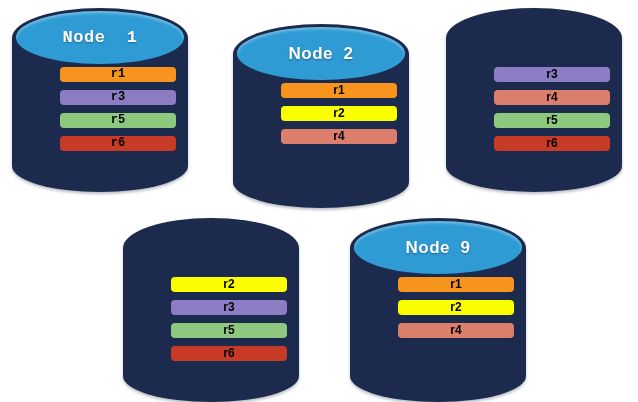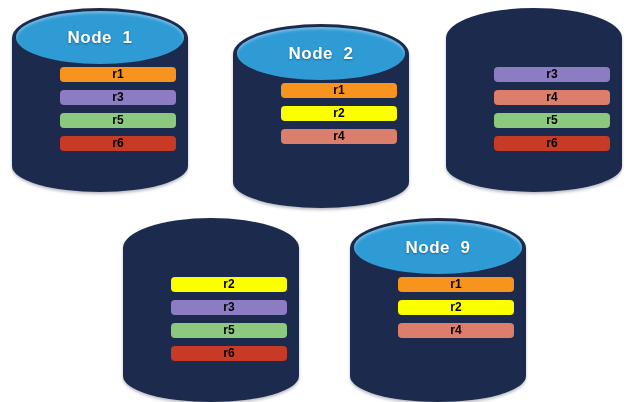--- a/index.html
+++ b/index.html
@@ -14,21 +14,21 @@
     height: 402px;
     background: #ffffff;
     overflow: hidden;
   }
   .node {
     position: absolute;
     width: 176px;
     height: 184px;
   }
   
-  .node:nth-child(1) { left: 12px;  top: 8px; }
+  .node:nth-child(1) { left: 12px;  top: 8px; font-family: Liberation Mono, monospace; }
   .node:nth-child(2) { left: 233px; top: 24px; text-align: right; }
   .node:nth-child(3) { left: 446px; top: 8px; }
   .node:nth-child(4) { left: 123px; top: 218px; }
   .node:nth-child(5) { left: 350px; top: 218px; }
 
   .cyl-body {
     position: absolute;
     left: 0; top: 0; right: 0; bottom: 0;
     background: var(--cyl-body, #1C2B4D);
     border-radius: 50% 50% 50% 50% / 30px 30px 26px 26px;

